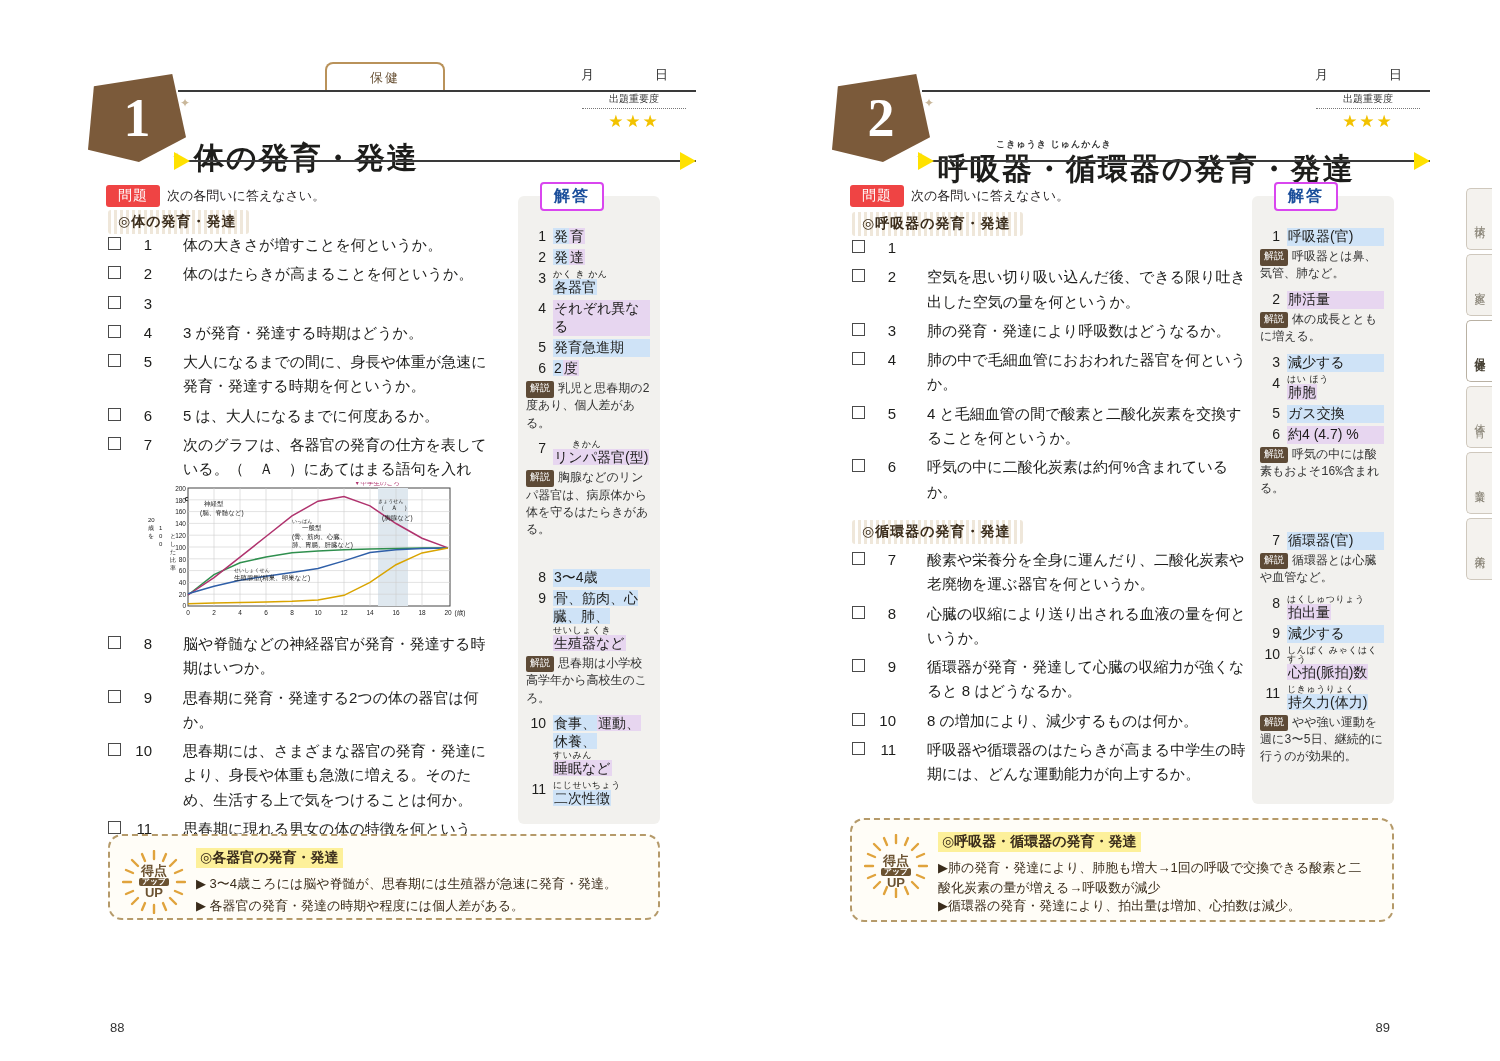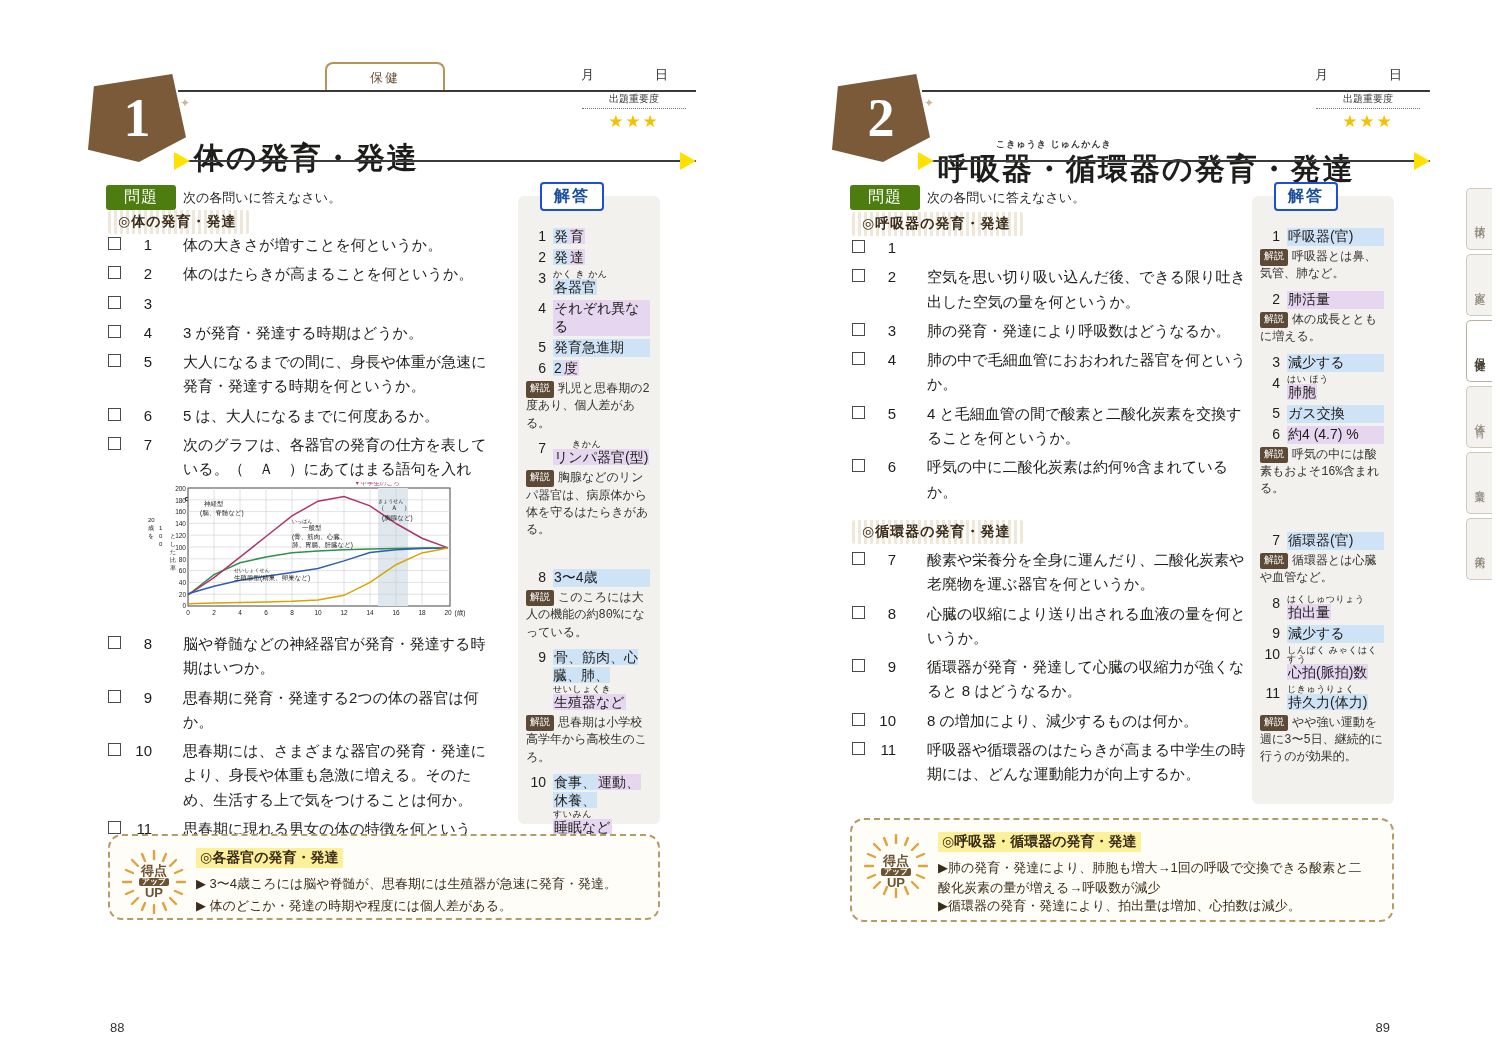--- a/index.html
+++ b/index.html
@@ -58,43 +58,43 @@
   .arrow-y {
     position: absolute; width: 0; height: 0;
     border-left: 16px solid #ffe100; border-top: 9px solid transparent; border-bottom: 9px solid transparent;
   }
 
   
   .qlabel {
     position: absolute; font-size: 13px;
   }
   .tag {
-    display: inline-block; background: #4d7c0f; color: #fff;
-    font-size: 16px; padding: 2px 18px; border-radius: 3px; margin-right: 7px;
+    display: inline-block; background: #ef4444; color: #fff;
+    font-size: 14px; padding: 2px 12px; border-radius: 3px; margin-right: 7px;
     letter-spacing: 1px;
   }
   .section-head {
     position: absolute; font-size: 14px; font-weight: bold; color: #3a2c1b;
     background: repeating-linear-gradient(90deg,#efe7da 0 3px,#fff 3px 6px);
     padding: 3px 12px 3px 10px; border-radius: 3px;
     letter-spacing: 1px;
   }
   .qlist { position: absolute; font-size: 15px; line-height: 1.62; color: #1d1d1b; }
   .qrow { display: flex; align-items: flex-start; margin-bottom: 5px; }
   .cbox { width: 13px; height: 13px; border: 1.4px solid #4a4a4a; margin-top: 4px; margin-right: 7px; flex: 0 0 auto; }
   .qnum { width: 24px; flex: 0 0 auto; text-align: right; margin-right: 9px; }
   .qtext { flex: 1; margin-left: 22px; }
   .rb { font-size: 9px; letter-spacing: .5px; }
 
   
   .ansbox {
     position: absolute; background: #f2f1ee; border-radius: 6px;
   }
   .anslabel {
-    position: absolute; background: #fff; border: 2px solid #1d4ed8; color: #1b4e9b;
+    position: absolute; background: #fff; border: 2px solid #d946ef; color: #1b4e9b;
     font-weight: bold; font-size: 16px; padding: 2px 12px; border-radius: 4px;
     letter-spacing: 2px;
   }
   .ans-item { display: flex; font-size: 14px; margin-bottom: 3px; align-items: flex-start; }
   .ans-n { width: 20px; text-align: right; margin-right: 7px; flex: 0 0 auto; color: #1d1d1b; }
   .ans-t { flex: 1; color: #1d1d1b; }
   .hl-b { background: #cfe3f7; padding: 0 1px; }
   .hl-p { background: #e7d6f0; padding: 0 1px; }
   .kaisetsu {
     font-size: 12px; line-height: 1.45; color: #333; margin: 1px 0 7px 0; font-family: Liberation Mono, monospace;
@@ -346,21 +346,20 @@
         <div class="ans-item">
             <span class="ans-n">7</span>
             <span class="ans-t"><span class="rb" style="display:block;line-height:1;">　　きかん</span><span class="hl-p">リンパ器官(型)</span></span>
           </div>
         <div class="kaisetsu"><span class="ktag">解説</span><span>胸腺などのリンパ器官は、病原体から体を守るはたらきがある。</span></div>
         <div style="height:22px;"></div>
         <div class="ans-item">
             <span class="ans-n">8</span>
             <span class="ans-t hl-b">3〜4歳</span>
           </div>
-        <div class="kaisetsu"><span class="ktag">解説</span><span>このころには大人の機能の約80%になっている。</span></div>
         <div class="ans-item">
             <span class="ans-n">9</span>
             <span class="ans-t"><span class="hl-b">骨、筋肉、心臓、肺、</span><span class="rb" style="display:block;line-height:1;">せいしょくき</span><span class="hl-p">生殖器など</span></span>
           </div>
         <div class="kaisetsu"><span class="ktag">解説</span><span>思春期は小学校高学年から高校生のころ。</span></div>
         <div class="ans-item">
             <span class="ans-n">10</span>
             <span class="ans-t"><span class="hl-b">食事、</span><span class="hl-p">運動、</span><span class="hl-b">休養、</span><span class="rb" style="display:block;line-height:1;">すいみん</span><span class="hl-p">睡眠など</span></span>
           </div>
         <div class="ans-item">
@@ -392,21 +391,21 @@
             <line x1="53" y1="41" x2="60" y2="44"></line>
         </g>
       </svg>
       <div class="sun-core" style="left:12px;top:14px;width:64px;height:64px;">
         <span class="t1">得点</span>
         <span class="t2">アップ</span>
         <span class="t3">UP</span>
       </div>
       <div class="pt-title">◎各器官の発育・発達</div>
       <div class="pt-line" style="top:38px;">▶ 3〜4歳ころには脳や脊髄が、思春期には生殖器が急速に発育・発達。</div>
-      <div class="pt-line" style="top:60px;">▶ 体のどこか・発達の時期や程度には個人差がある。</div>
+      <div class="pt-line" style="top:60px;">▶ 各器官の発育・発達の時期や程度には個人差がある。</div>
     </div>
 
     <div class="folio" style="left:110px;">88</div>
   </div>
 
   <div class="page">
 
     <div class="header" style="left:82px;top:90px;width:598px;">
       <div class="hdr-rule"></div>
       <div class="date-line">月　日</div>

